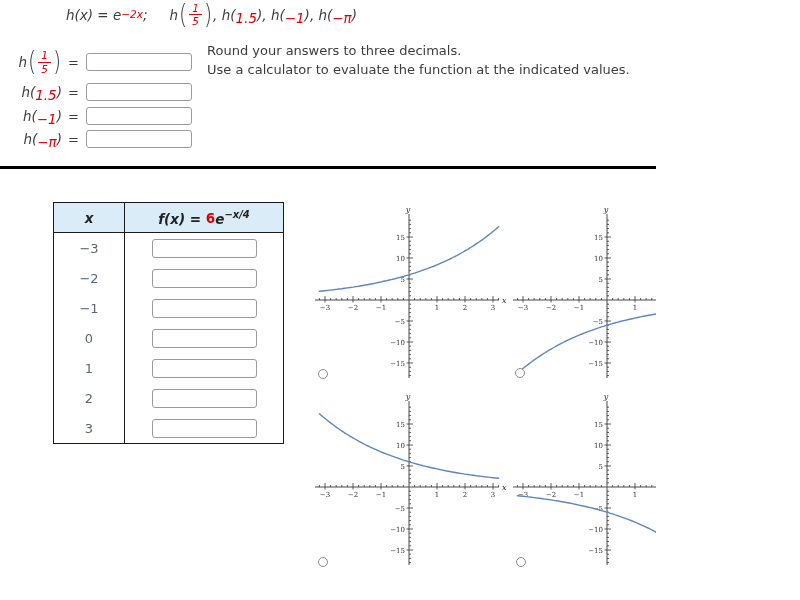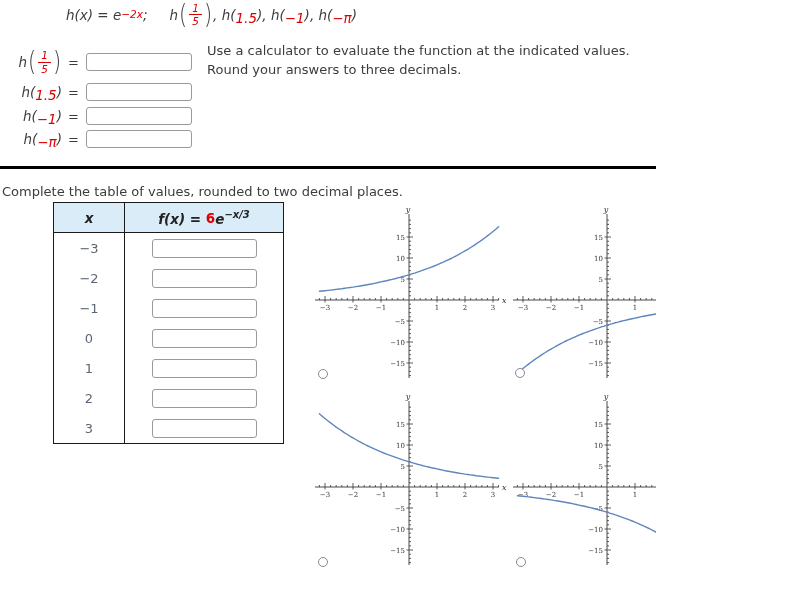--- a/index.html
+++ b/index.html
@@ -66,35 +66,34 @@
     <span class="eq">=</span>
     <input class="box" type="text" value="" style="">
   </div>
   <div class="ans-row" style="top:128px;height:22px;">
     <span class="ans-label"><span>h(</span><span class="red">−π</span><span>)</span></span>
     <span class="eq">=</span>
     <input class="box" type="text" value="" style="">
   </div>
 
   <div class="instructions">
+    <div>Round your answers to three decimals.</div>
     <div>Use a calculator to evaluate the function at the indicated values.</div>
-    <div>Round your answers to three decimals.</div>
   </div>
   <div class="qnum" style="top:50px;">1.</div>
 
   <div class="divider"></div>
 
-  <div class="prompt2">Complete the table of values, rounded to two decimal places.</div>
   <div class="qnum" style="top:194px;">2.</div>
 
   <table class="vals">
     <thead>
       <tr>
         <th class="hx it">x</th>
-        <th class="hfx"><span class="it">f(x) = </span><span class="red">6</span><span class="it">e</span><sup class="it">−x/3</sup></th>
+        <th class="hfx"><span class="it">f(x) = </span><span class="red">6</span><span class="it">e</span><sup class="it">−x/4</sup></th>
       </tr>
     </thead>
     <tbody>
         <tr>
           <td class="xcell">−3</td>
           <td class="fxcell"><input type="text" class="box" style=""></td>
         </tr>
         <tr>
           <td class="xcell">−2</td>
           <td class="fxcell"><input type="text" class="box" style=""></td>

